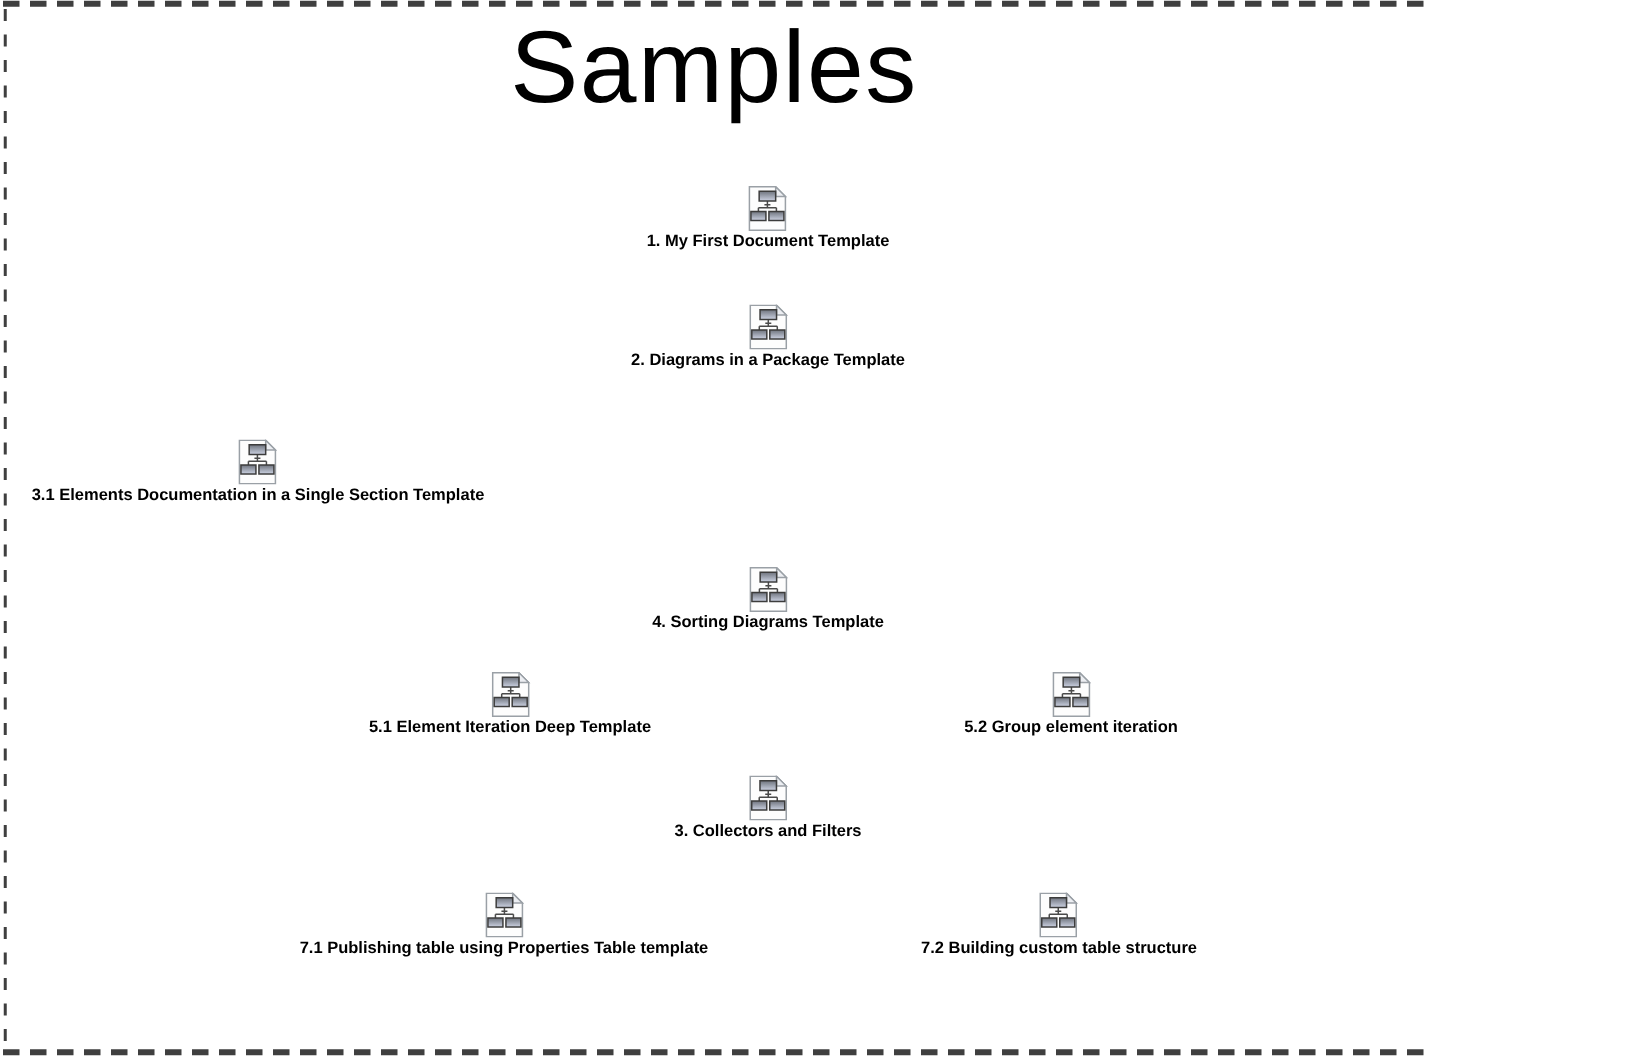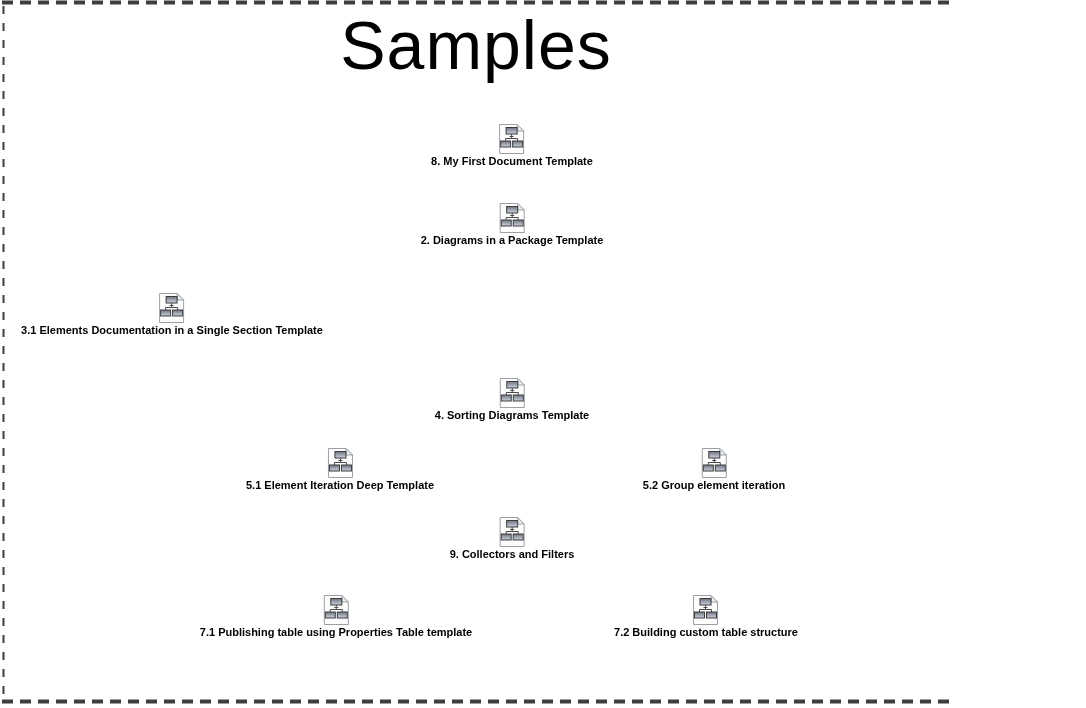--- a/index.html
+++ b/index.html
@@ -79,21 +79,21 @@
         <polygon points="3.5,0.5 21,0.5 27.5,7 27.5,29.5 3.5,29.5" fill="#fdfdfd" stroke="#9aa0a6"></polygon>
         <polygon points="21,0.5 21,7 27.5,7" fill="#eceef2" stroke="#9aa0a6"></polygon>
 
         <path d="M15.5,10 V14.5 M13.5,12.5 H17.5 M9.5,14.5 H21.5 M9.5,14.5 V17 M21.5,14.5 V17" fill="none" stroke-width="1" stroke="#4a4a4a"></path>
 
         <rect x="10" y="3.5" width="11" height="6.5" fill="url(#iconGrad)" stroke="#3c3c3c"></rect>
         <rect x="4.5" y="17" width="10" height="6" fill="url(#iconGrad)" stroke="#3c3c3c"></rect>
         <rect x="16.5" y="17" width="10" height="6" fill="url(#iconGrad)" stroke="#3c3c3c"></rect>
       </svg>
     </span>
-    <span class="node-label">8. My First Document Template</span>
+    <span class="node-label">1. My First Document Template</span>
   </div>
     <div class="node" style="left: 512px; top: 203px;">
     <span class="node-icon">
       <svg width="31" height="30" viewBox="0 0 31 30">
 
         <polygon points="3.5,0.5 21,0.5 27.5,7 27.5,29.5 3.5,29.5" fill="#fdfdfd" stroke="#9aa0a6"></polygon>
         <polygon points="21,0.5 21,7 27.5,7" fill="#eceef2" stroke="#9aa0a6"></polygon>
 
         <path d="M15.5,10 V14.5 M13.5,12.5 H17.5 M9.5,14.5 H21.5 M9.5,14.5 V17 M21.5,14.5 V17" fill="none" stroke-width="1" stroke="#4a4a4a"></path>
 
@@ -175,21 +175,21 @@
         <polygon points="3.5,0.5 21,0.5 27.5,7 27.5,29.5 3.5,29.5" fill="#fdfdfd" stroke="#9aa0a6"></polygon>
         <polygon points="21,0.5 21,7 27.5,7" fill="#eceef2" stroke="#9aa0a6"></polygon>
 
         <path d="M15.5,10 V14.5 M13.5,12.5 H17.5 M9.5,14.5 H21.5 M9.5,14.5 V17 M21.5,14.5 V17" fill="none" stroke-width="1" stroke="#4a4a4a"></path>
 
         <rect x="10" y="3.5" width="11" height="6.5" fill="url(#iconGrad)" stroke="#3c3c3c"></rect>
         <rect x="4.5" y="17" width="10" height="6" fill="url(#iconGrad)" stroke="#3c3c3c"></rect>
         <rect x="16.5" y="17" width="10" height="6" fill="url(#iconGrad)" stroke="#3c3c3c"></rect>
       </svg>
     </span>
-    <span class="node-label">9. Collectors and Filters</span>
+    <span class="node-label">3. Collectors and Filters</span>
   </div>
     <div class="node" style="left: 336px; top: 595px;">
     <span class="node-icon">
       <svg width="31" height="30" viewBox="0 0 31 30">
 
         <polygon points="3.5,0.5 21,0.5 27.5,7 27.5,29.5 3.5,29.5" fill="#fdfdfd" stroke="#9aa0a6"></polygon>
         <polygon points="21,0.5 21,7 27.5,7" fill="#eceef2" stroke="#9aa0a6"></polygon>
 
         <path d="M15.5,10 V14.5 M13.5,12.5 H17.5 M9.5,14.5 H21.5 M9.5,14.5 V17 M21.5,14.5 V17" fill="none" stroke-width="1" stroke="#4a4a4a"></path>
 

